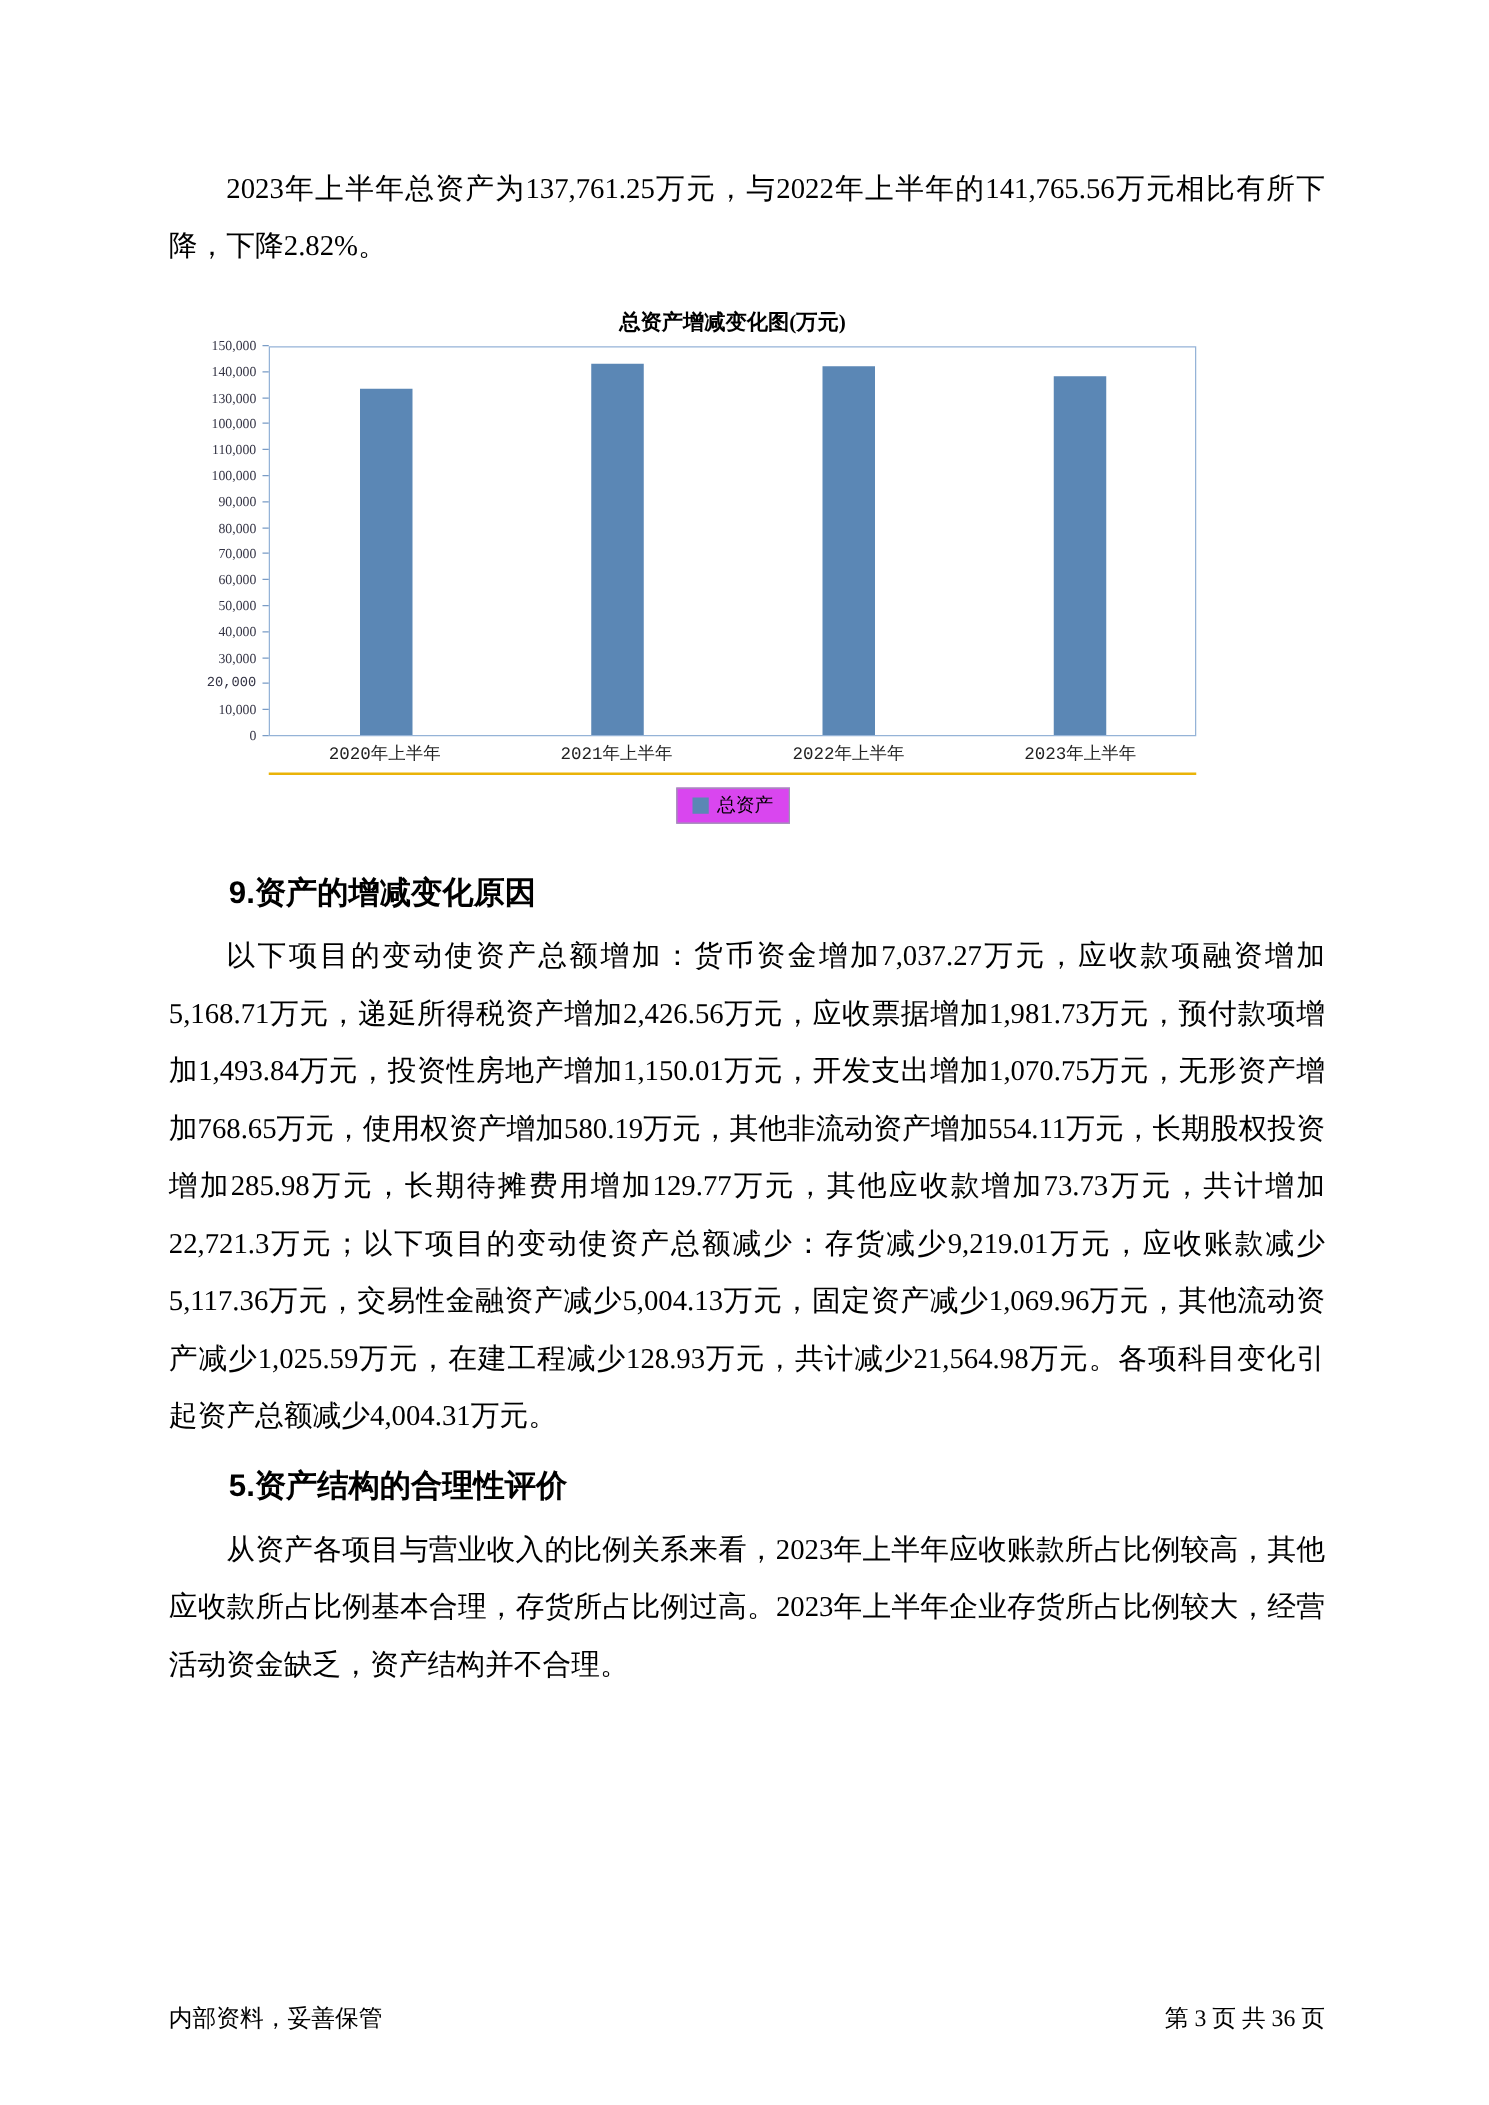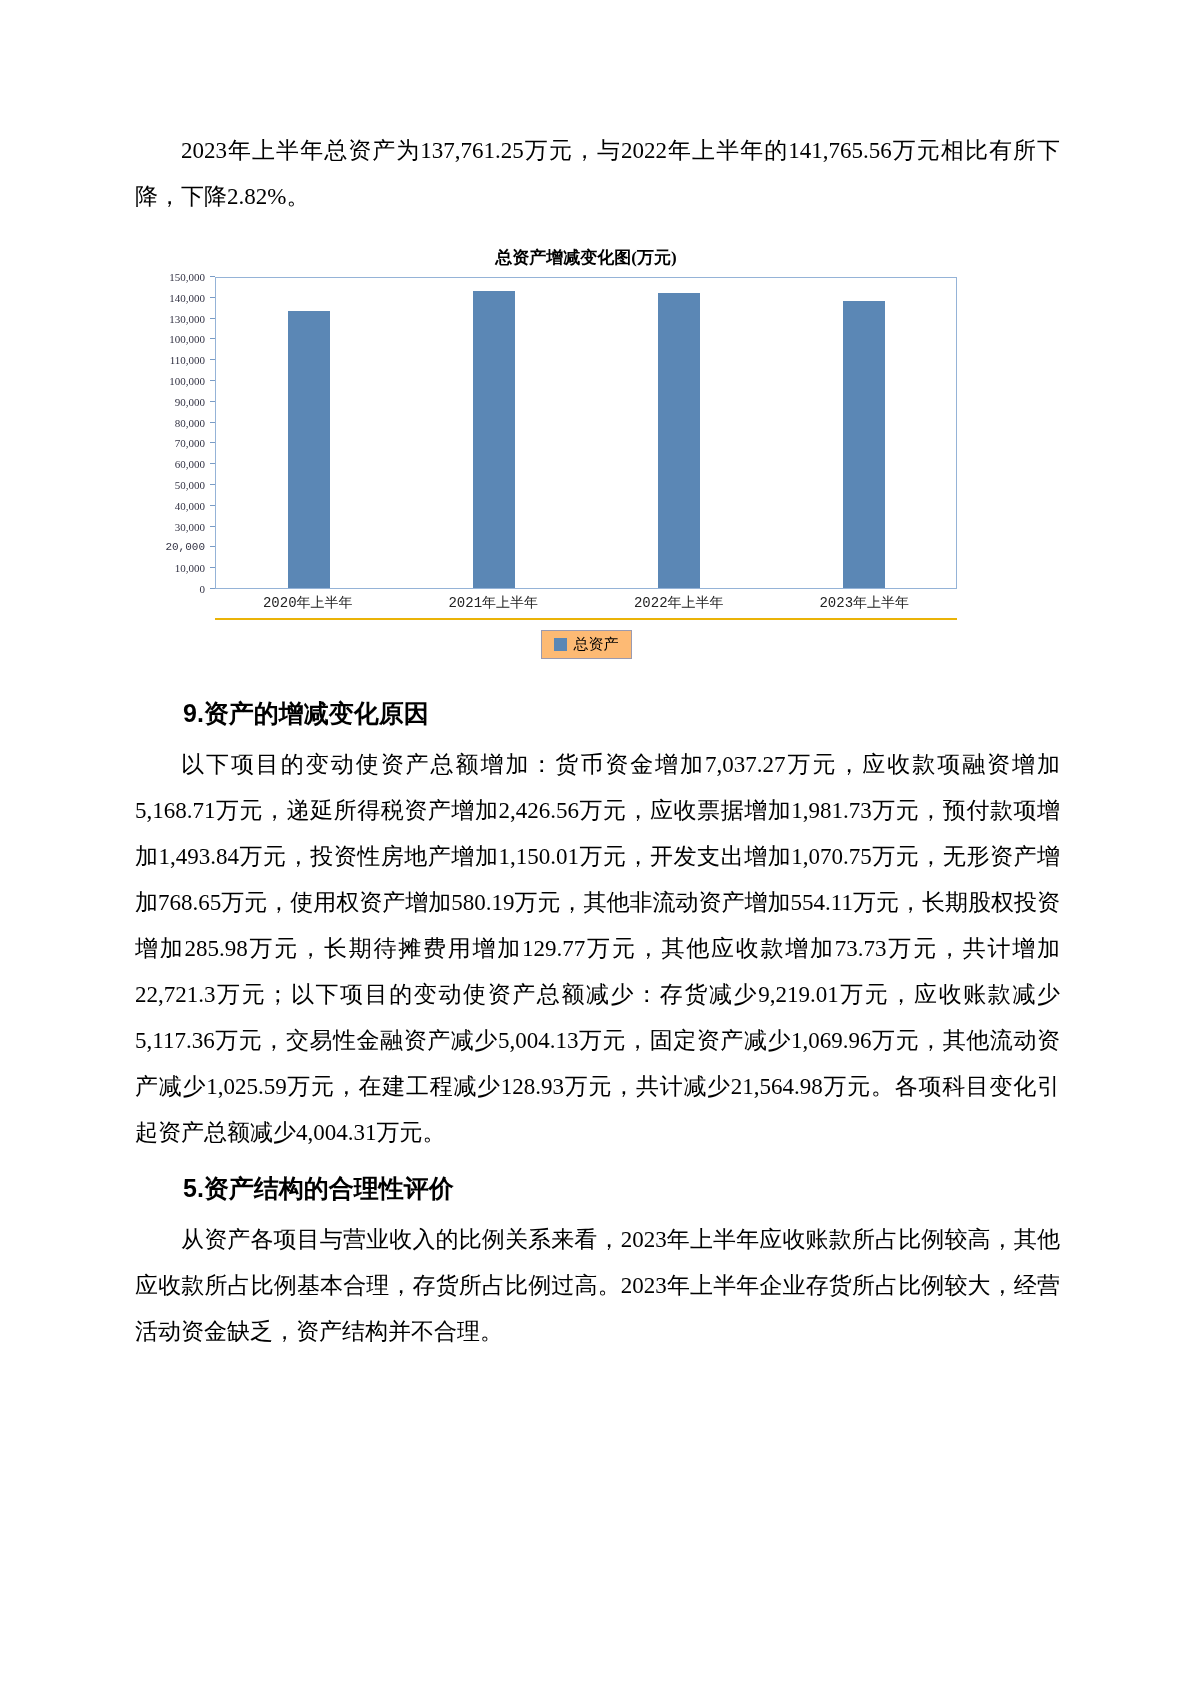--- a/index.html
+++ b/index.html
@@ -102,21 +102,21 @@
     margin-top: 10px;
     padding-left: 58px;
     display: flex;
     justify-content: center;
   }
   .legend-box {
     display: inline-flex;
     align-items: center;
     gap: 7px;
     border: 1px solid #9a9ab0;
-    background: #fdba74;
+    background: #d946ef;
     padding: 4px 12px;
   }
   .legend-swatch {
     width: 13px;
     height: 13px;
     display: inline-block;
   }
   .legend-label { font-size: 15px; color: #000000; }
 
   
@@ -206,14 +206,18 @@
       </span>
     </div>
   </div>
 
   <h2 class="section-heading">9.资产的增减变化原因</h2>
   <p class="body-para">以下项目的变动使资产总额增加：货币资金增加7,037.27万元，应收款项融资增加5,168.71万元，递延所得税资产增加2,426.56万元，应收票据增加1,981.73万元，预付款项增加1,493.84万元，投资性房地产增加1,150.01万元，开发支出增加1,070.75万元，无形资产增加768.65万元，使用权资产增加580.19万元，其他非流动资产增加554.11万元，长期股权投资增加285.98万元，长期待摊费用增加129.77万元，其他应收款增加73.73万元，共计增加22,721.3万元；以下项目的变动使资产总额减少：存货减少9,219.01万元，应收账款减少5,117.36万元，交易性金融资产减少5,004.13万元，固定资产减少1,069.96万元，其他流动资产减少1,025.59万元，在建工程减少128.93万元，共计减少21,564.98万元。各项科目变化引起资产总额减少4,004.31万元。</p>
 
   <h2 class="section-heading second">5.资产结构的合理性评价</h2>
   <p class="body-para">从资产各项目与营业收入的比例关系来看，2023年上半年应收账款所占比例较高，其他应收款所占比例基本合理，存货所占比例过高。2023年上半年企业存货所占比例较大，经营活动资金缺乏，资产结构并不合理。</p>
 
+  <div class="footer">
+    <span>内部资料，妥善保管</span>
+    <span>第 3 页  共 36 页</span>
+  </div>
 
 </div>
 
 </body></html>

